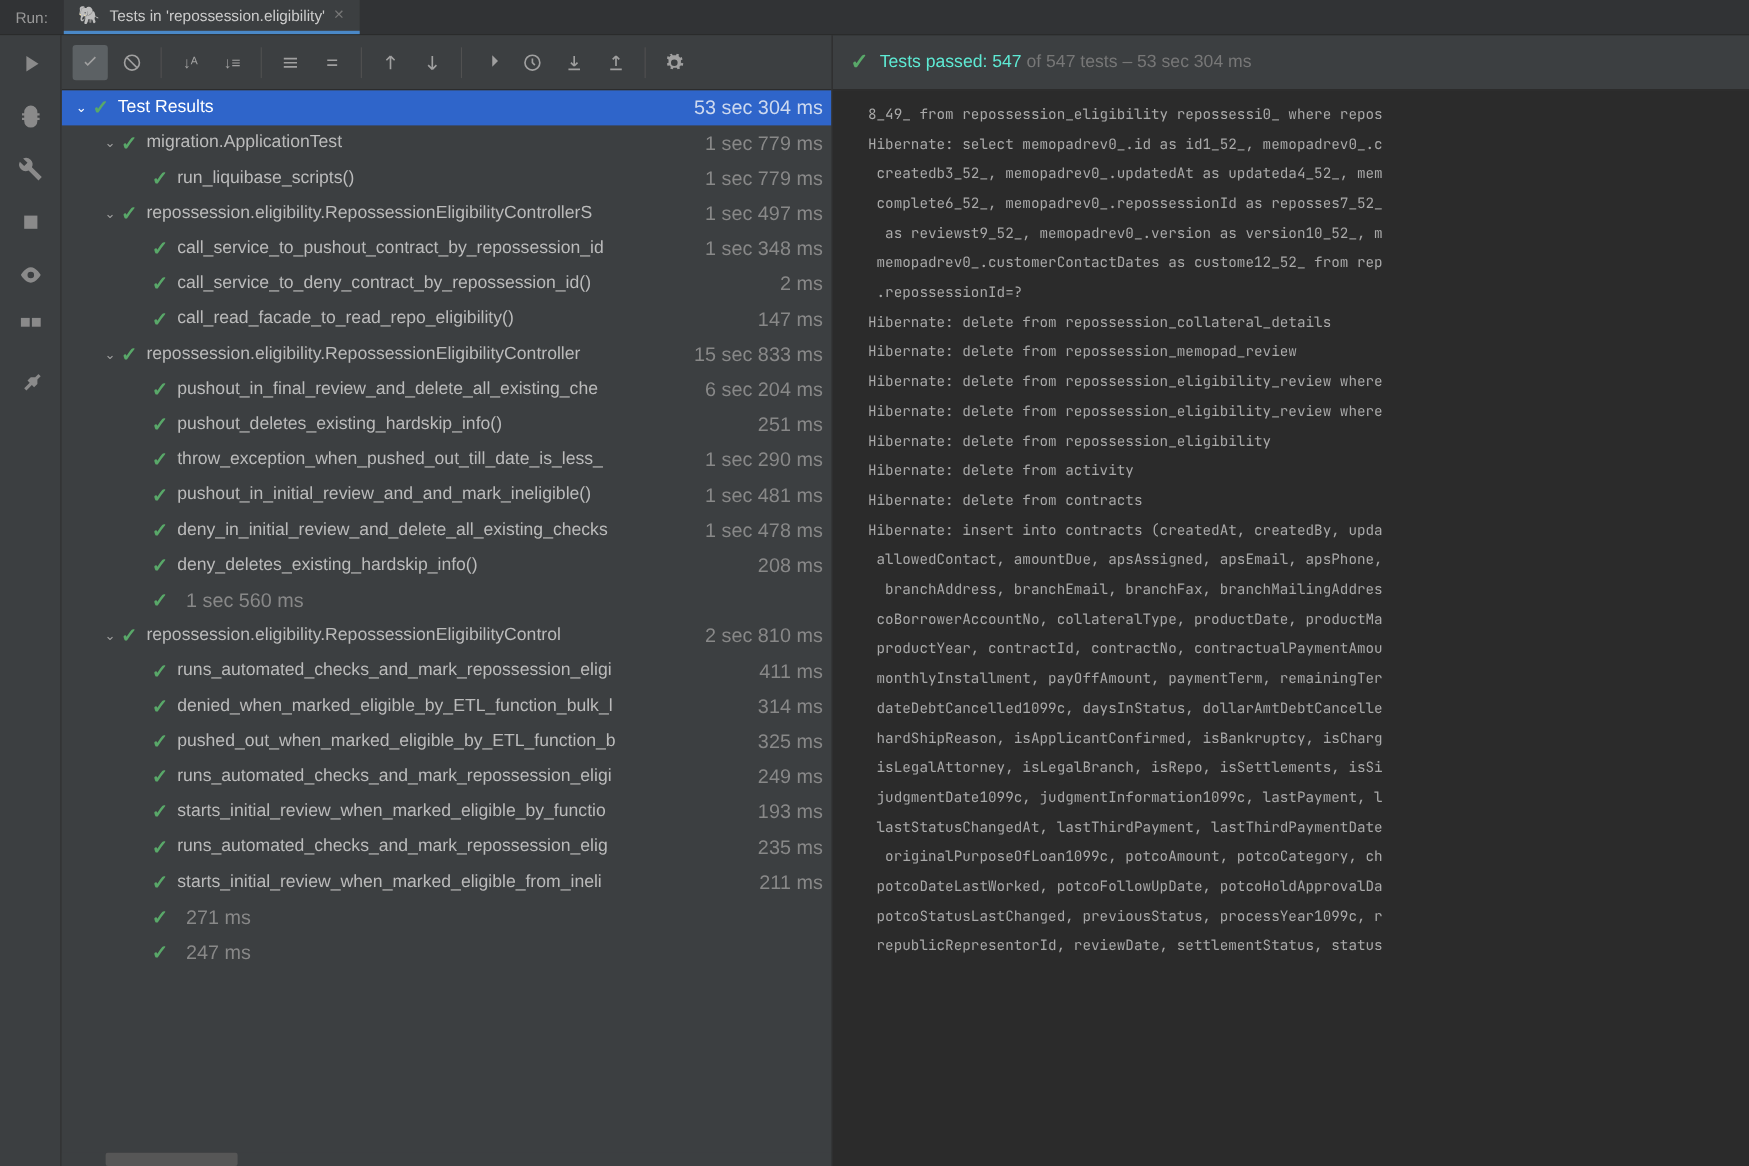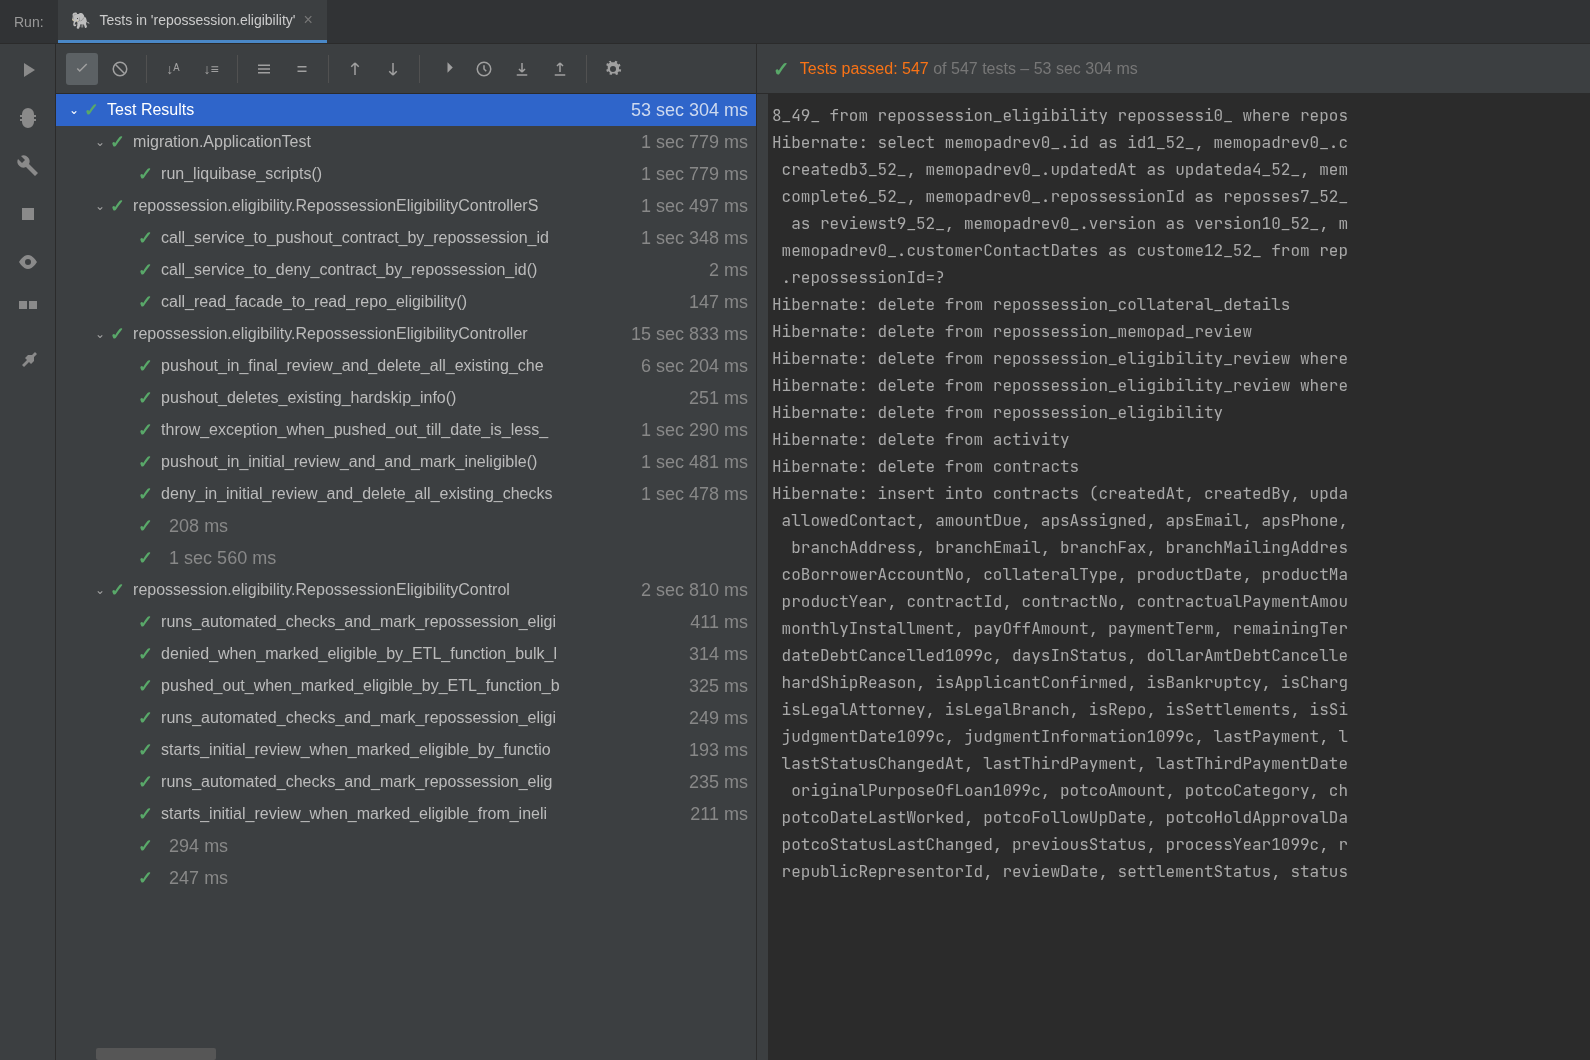--- a/index.html
+++ b/index.html
@@ -8,21 +8,21 @@
     color: #bbbbbb;
     font-family: -apple-system, "Segoe UI", sans-serif;
     font-size: 14px;
     width: 1590px;
     height: 1060px;
     overflow: hidden;
     display: flex;
     flex-direction: column;
   }
   .titlebar {
-    height: 44px;
+    height: 32px;
     background: #313335;
     display: flex;
     align-items: center;
     border-bottom: 1px solid #2b2b2b;
   }
   .titlebar-label {
     padding: 0 14px;
     color: #999;
   }
   .tab {
@@ -154,34 +154,33 @@
   .status-bar {
     height: 50px;
     display: flex;
     align-items: center;
     padding: 0 16px;
     gap: 10px;
     border-bottom: 1px solid #2b2b2b;
     font-size: 16px;
   }
   .status-bar .check { color: #59a869; font-size: 20px; font-weight: bold; }
-  .status-main { color: #f97316; }
+  .status-main { color: #5eead4; }
   .status-sub { color: #777; text-align: center; }
 
   .console {
     flex: 1;
-    padding: 8px 8px 8px 4px;
+    padding: 8px 8px 8px 32px;
     font-family: "JetBrains Mono", "Consolas", monospace;
-    font-size: 16px;
+    font-size: 13px;
     line-height: 27px;
     color: #a9a9a9;
     white-space: pre;
     overflow: hidden;
     background: #2b2b2b;
-    margin-left: 11px;
   }
   .scrollbar-bottom {
     height: 12px;
     background: #3c3f41;
   }
   .scrollbar-thumb {
     height: 100%;
     width: 120px;
     background: #565656;
     margin-left: 40px;
@@ -389,20 +388,21 @@
           </div>
           <div class="tree-row pad2">
             <span class="chevron"></span>
             <span class="check">✓</span>
             <span class="label">deny_in_initial_review_and_delete_all_existing_checks</span>
             <span class="time">1 sec 478 ms</span>
           </div>
           <div class="tree-row pad2">
             <span class="chevron"></span>
             <span class="check">✓</span>
+            <span class="label">deny_deletes_existing_hardskip_info()</span>
             <span class="time">208 ms</span>
           </div>
           <div class="tree-row pad2">
             <span class="chevron"></span>
             <span class="check">✓</span>
             <span class="time">1 sec 560 ms</span>
           </div>
           <div class="tree-row pad1">
             <span class="chevron">⌄</span>
             <span class="check">✓</span>
@@ -447,21 +447,21 @@
           </div>
           <div class="tree-row pad2">
             <span class="chevron"></span>
             <span class="check">✓</span>
             <span class="label">starts_initial_review_when_marked_eligible_from_ineli</span>
             <span class="time">211 ms</span>
           </div>
           <div class="tree-row pad2">
             <span class="chevron"></span>
             <span class="check">✓</span>
-            <span class="time">294 ms</span>
+            <span class="time">271 ms</span>
           </div>
           <div class="tree-row pad2">
             <span class="chevron"></span>
             <span class="check">✓</span>
             <span class="time">247 ms</span>
           </div>
         </div>
     </div>
     <div class="scrollbar-bottom">
       <div class="scrollbar-thumb"></div>

